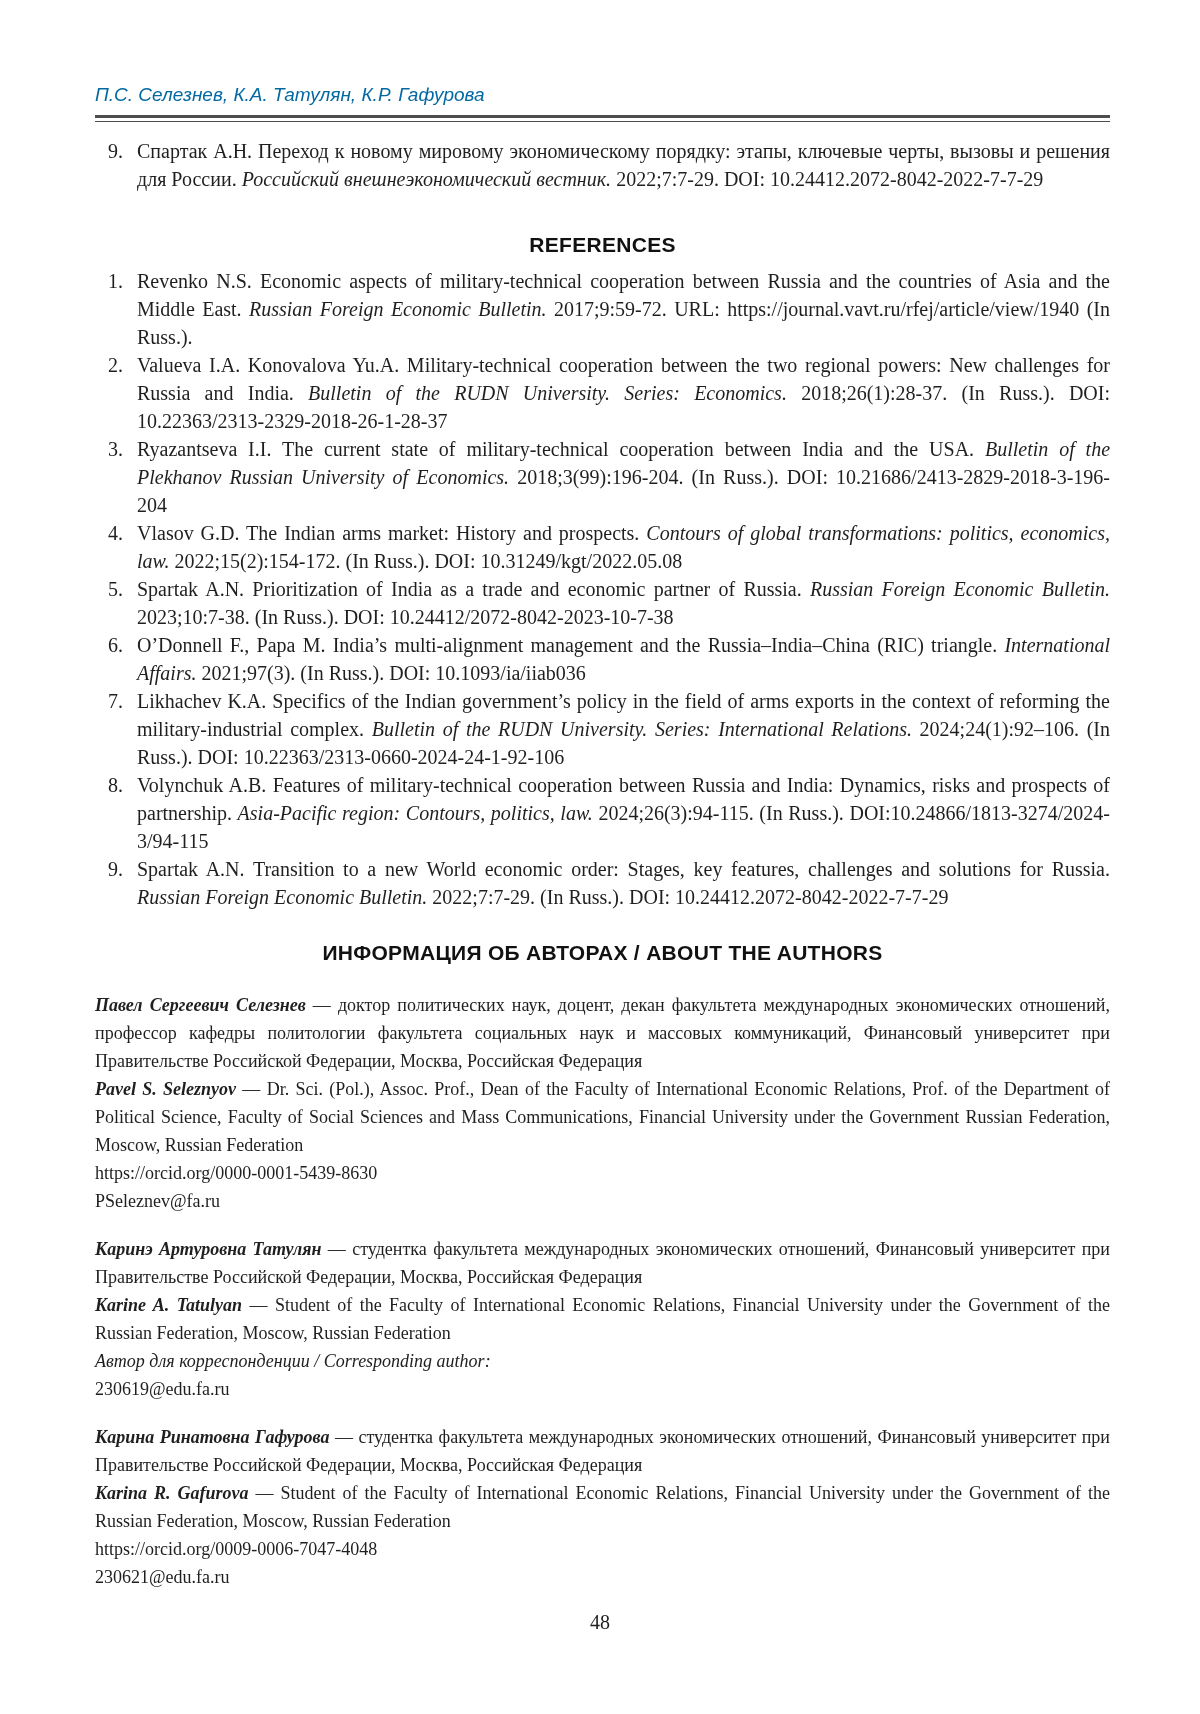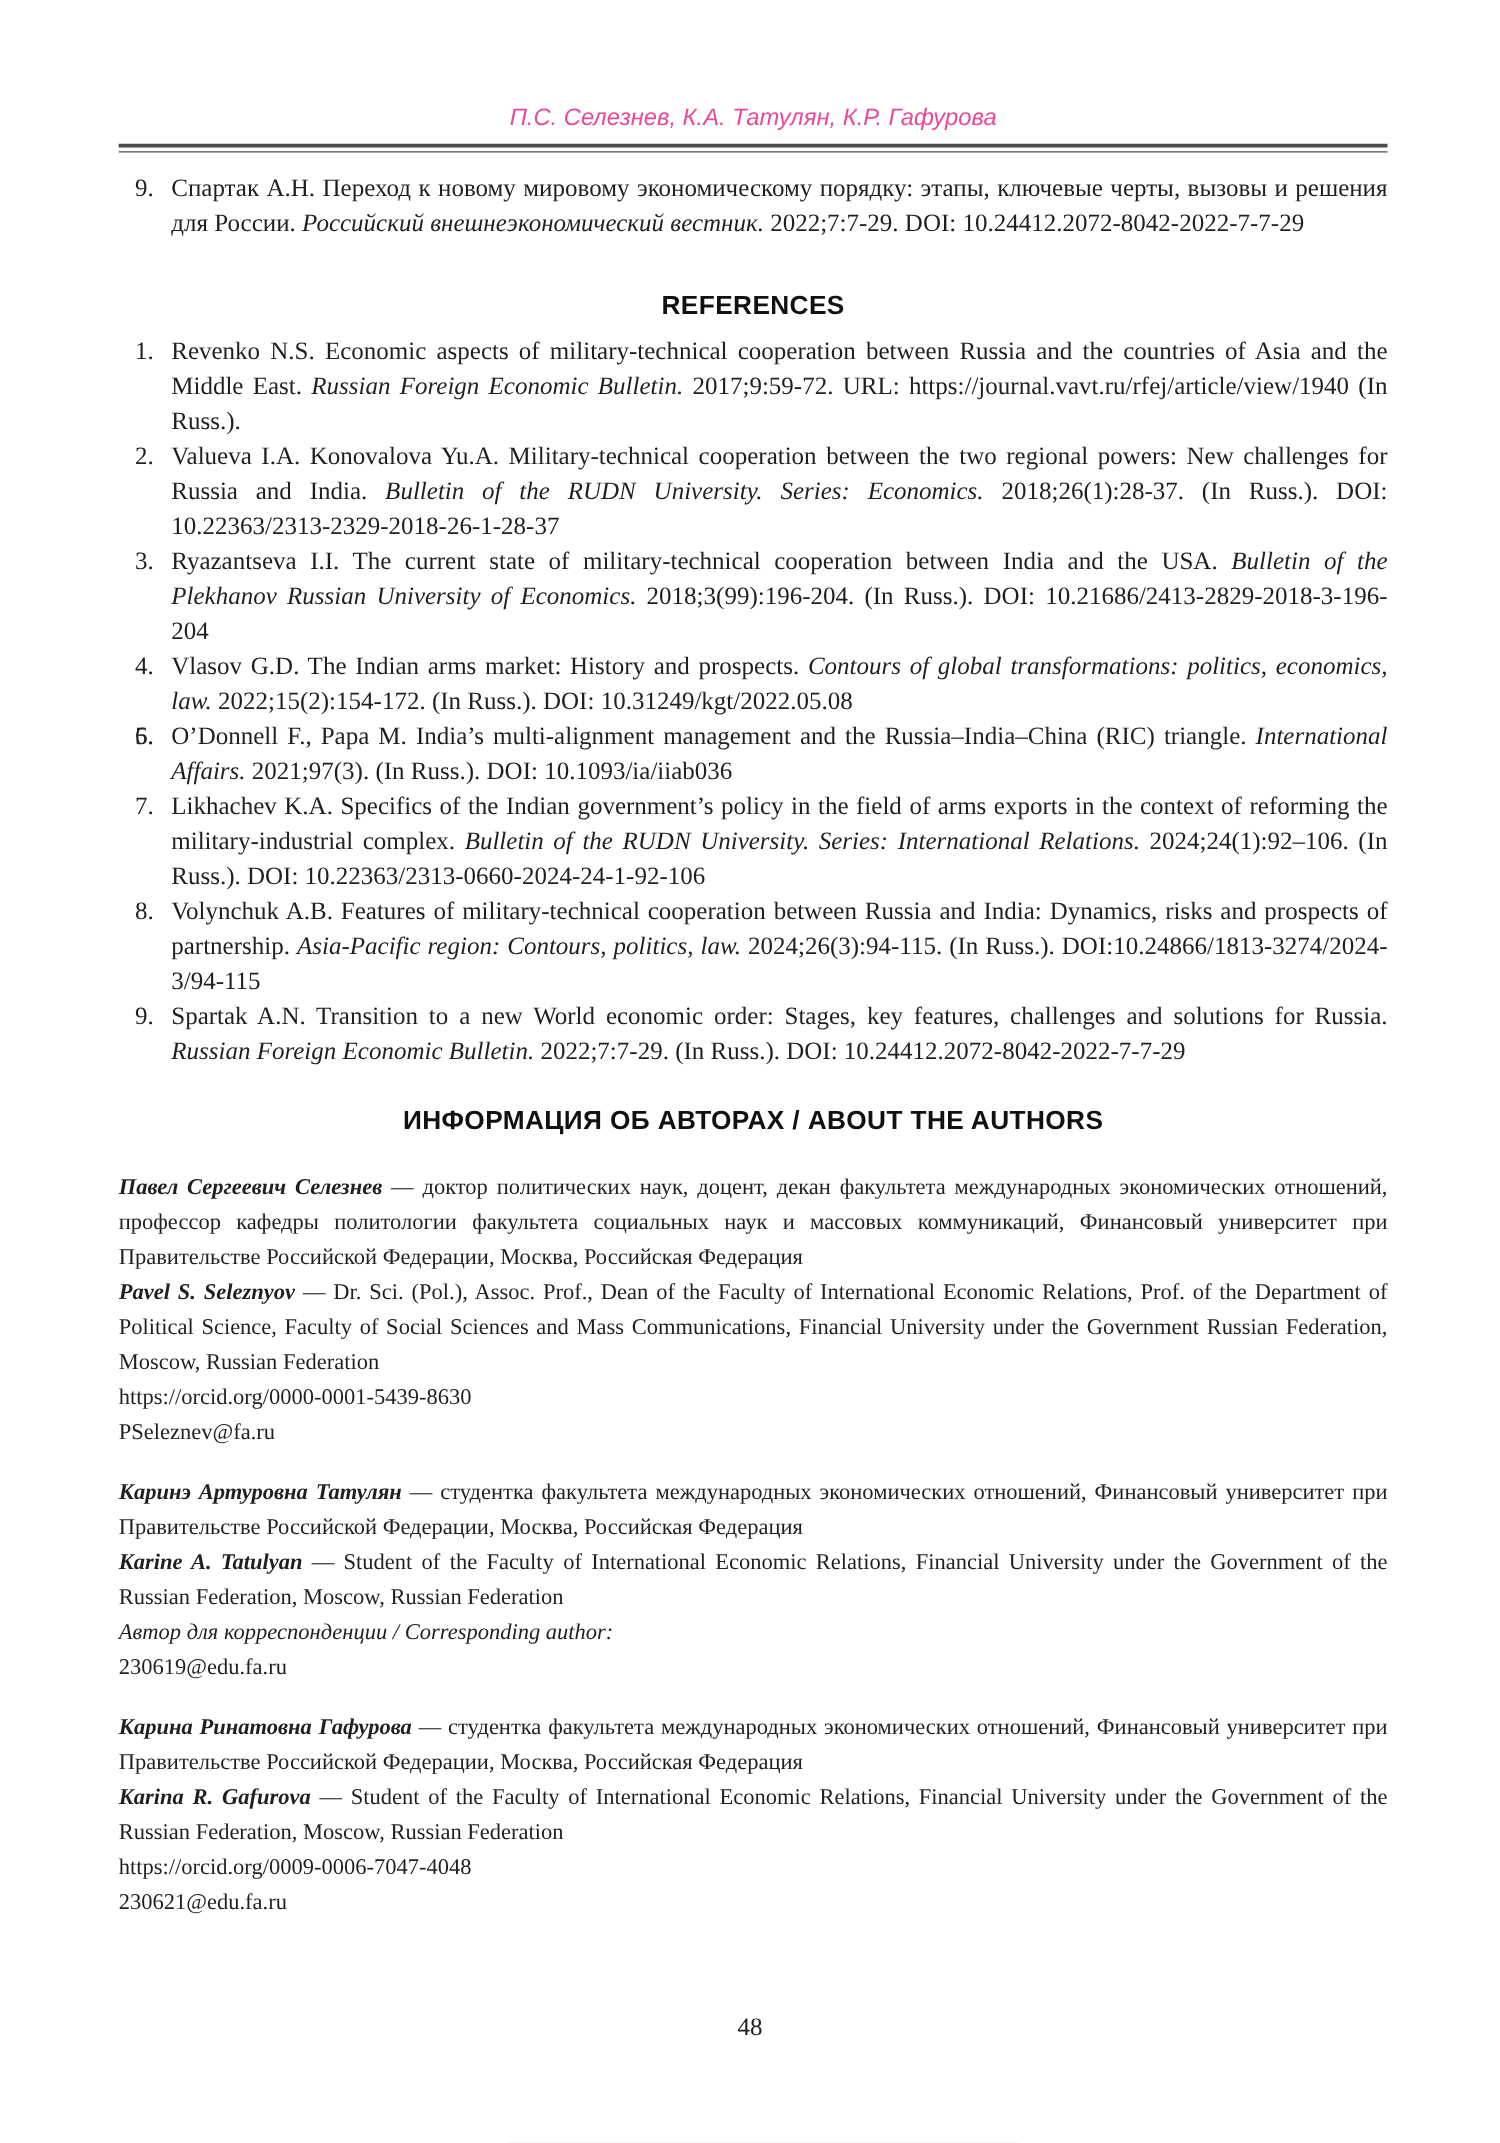--- a/index.html
+++ b/index.html
@@ -2,22 +2,22 @@
 <html><head>
 <meta charset="utf-8">
 <style>
   html,body{margin:0;padding:0;background:#e8e8e8;}
   .page{
     width:1200px;height:1714px;margin:0 auto;background:#ffffff;
     box-sizing:border-box;padding:84px 90px 0 95px;position:relative;
     font-family:"Liberation Serif","DejaVu Serif",serif;color:#1f1f1f;
   }
   .running-head{
-    text-align:center;font-family:"Liberation Sans","DejaVu Sans",sans-serif;
-    font-style:italic;font-size:19px;color:#ec4899;line-height:22px;
+    text-align:left;font-family:"Liberation Sans","DejaVu Sans",sans-serif;
+    font-style:italic;font-size:19px;color:#0369a1;line-height:22px;
   }
   .double-rule{
     margin-top:9px;height:3px;
     border-top:3px solid #4d4d4f;border-bottom:1px solid #4d4d4f;
   }
   .ref-list{
     margin:0;padding:0;list-style:none;
     font-size:20px;line-height:28px;text-align:justify;
   }
   .ref-list li{position:relative;padding-left:42px;}
@@ -52,21 +52,21 @@
       <li><span class="num">9.</span><span><span>Спартак А.Н. Переход к новому мировому экономическому порядку: этапы, ключевые черты, вызовы и решения для России. </span><span class="it">Российский внешнеэкономический вестник.</span><span> 2022;7:7-29. DOI: 10.24412.2072-8042-2022-7-7-29</span></span></li>
     </ol>
 
   <h2 class="section-heading">REFERENCES</h2>
 
   <ol class="ref-list">
       <li><span class="num">1.</span><span><span>Revenko N.S. Economic aspects of military-technical cooperation between Russia and the countries of Asia and the Middle East. </span><span class="it">Russian Foreign Economic Bulletin.</span><span> 2017;9:59-72. URL: https://journal.vavt.ru/rfej/article/view/1940 (In Russ.).</span></span></li>
       <li><span class="num">2.</span><span><span>Valueva I.A. Konovalova Yu.A. Military-technical cooperation between the two regional powers: New challenges for Russia and India. </span><span class="it">Bulletin of the RUDN University. Series: Economics.</span><span> 2018;26(1):28-37. (In Russ.). DOI: 10.22363/2313-2329-2018-26-1-28-37</span></span></li>
       <li><span class="num">3.</span><span><span>Ryazantseva I.I. The current state of military-technical cooperation between India and the USA. </span><span class="it">Bulletin of the Plekhanov Russian University of Economics.</span><span> 2018;3(99):196-204. (In Russ.). DOI: 10.21686/2413-2829-2018-3-196-204</span></span></li>
       <li><span class="num">4.</span><span><span>Vlasov G.D. The Indian arms market: History and prospects. </span><span class="it">Contours of global transformations: politics, economics, law.</span><span> 2022;15(2):154-172. (In Russ.). DOI: 10.31249/kgt/2022.05.08</span></span></li>
-      <li><span class="num">5.</span></li>
+      <li><span class="num">5.</span><span><span>Spartak A.N. Prioritization of India as a trade and economic partner of Russia. </span><span class="it">Russian Foreign Economic Bulletin.</span><span> 2023;10:7-38. (In Russ.). DOI: 10.24412/2072-8042-2023-10-7-38</span></span></li>
       <li><span class="num">6.</span><span><span>O’Donnell F., Papa M. India’s multi-alignment management and the Russia–India–China (RIC) triangle. </span><span class="it">International Affairs.</span><span> 2021;97(3). (In Russ.). DOI: 10.1093/ia/iiab036</span></span></li>
       <li><span class="num">7.</span><span><span>Likhachev K.A. Specifics of the Indian government’s policy in the field of arms exports in the context of reforming the military-industrial complex. </span><span class="it">Bulletin of the RUDN University. Series: International Relations.</span><span> 2024;24(1):92–106. (In Russ.). DOI: 10.22363/2313-0660-2024-24-1-92-106</span></span></li>
       <li><span class="num">8.</span><span><span>Volynchuk A.B. Features of military-technical cooperation between Russia and India: Dynamics, risks and prospects of partnership. </span><span class="it">Asia-Pacific region: Contours, politics, law.</span><span> 2024;26(3):94-115. (In Russ.). DOI:10.24866/1813-3274/2024-3/94-115</span></span></li>
       <li><span class="num">9.</span><span><span>Spartak A.N. Transition to a new World economic order: Stages, key features, challenges and solutions for Russia. </span><span class="it">Russian Foreign Economic Bulletin.</span><span> 2022;7:7-29. (In Russ.). DOI: 10.24412.2072-8042-2022-7-7-29</span></span></li>
     </ol>
 
   <h2 class="section-heading authors">ИНФОРМАЦИЯ ОБ АВТОРАХ / ABOUT THE AUTHORS</h2>
 
   <div class="authors-list">
       <div class="author-block">

